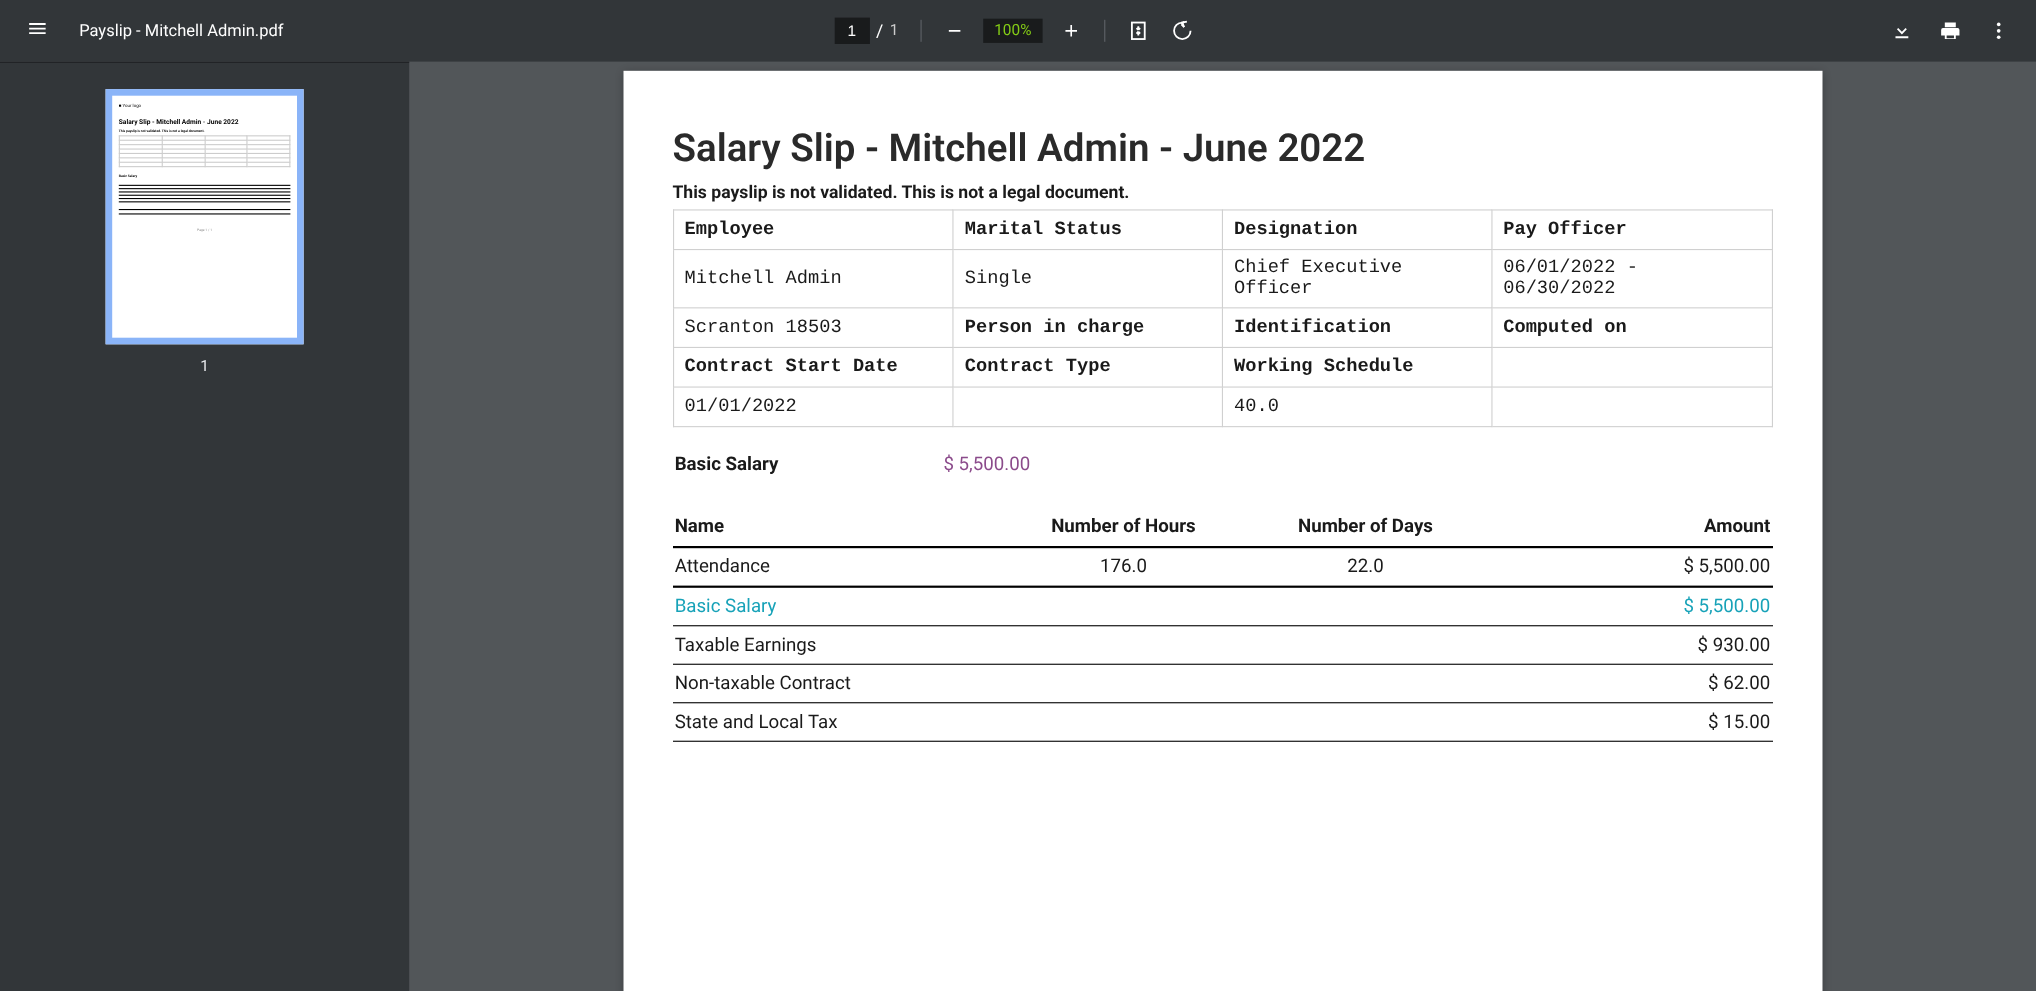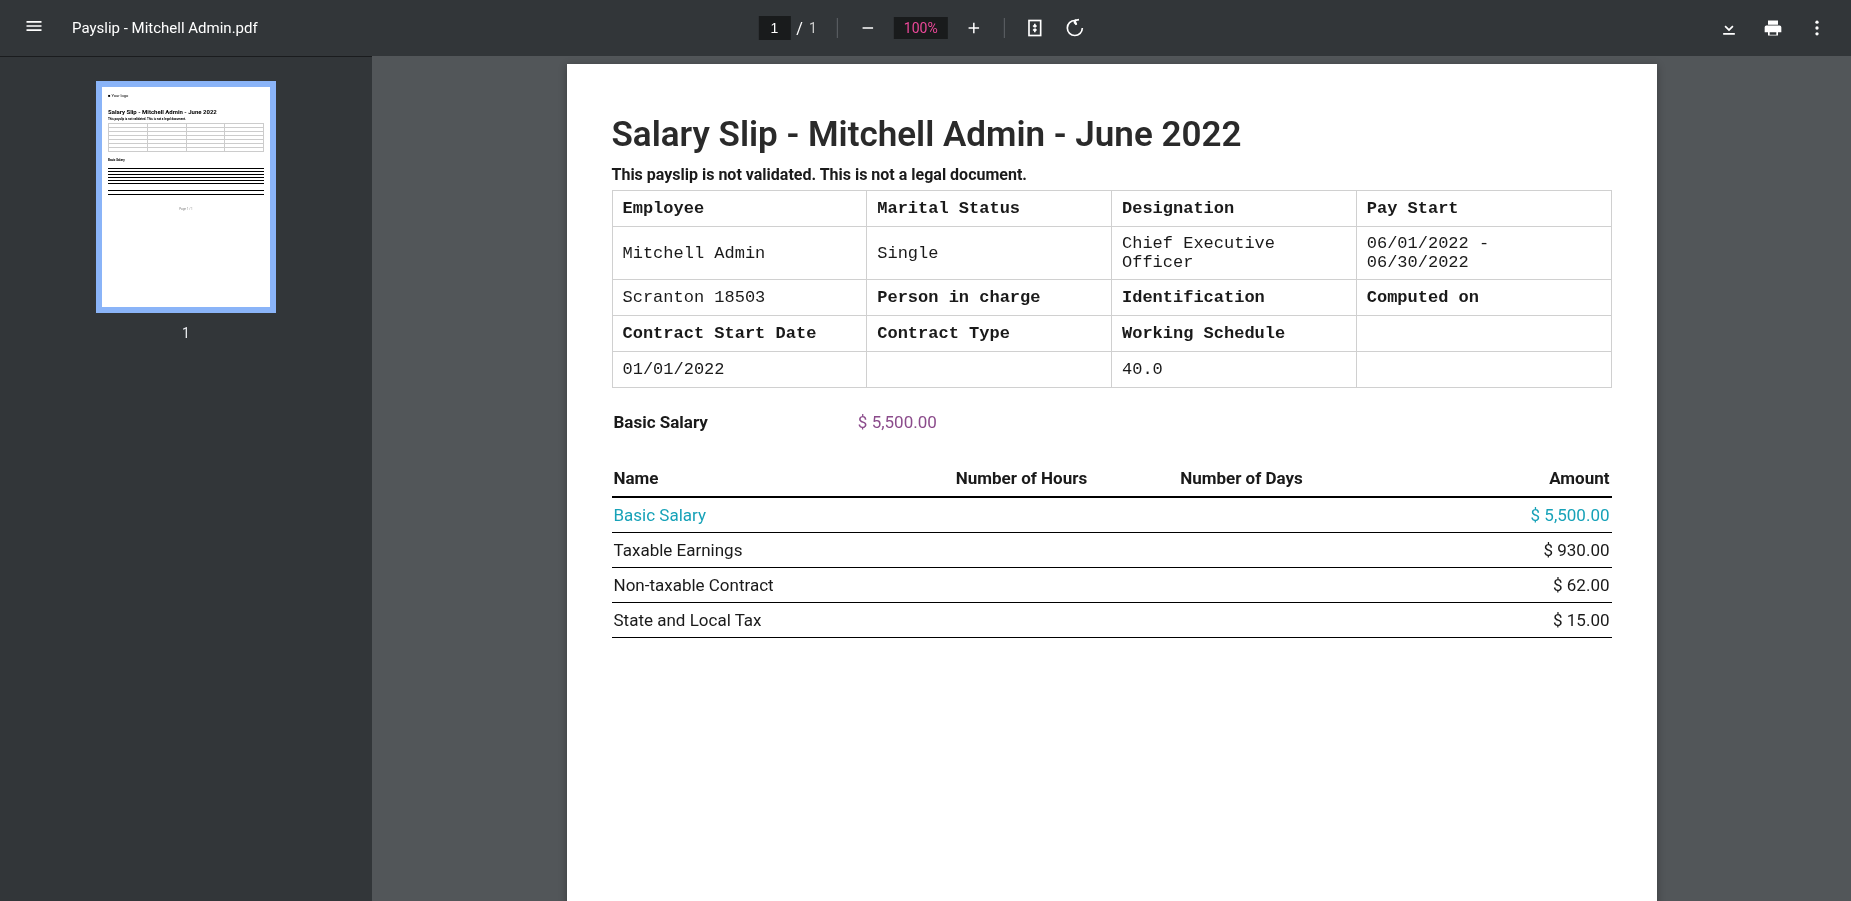--- a/index.html
+++ b/index.html
@@ -66,21 +66,21 @@
     height: 36px;
     display: flex;
     align-items: center;
     justify-content: center;
     cursor: pointer;
     color: #fff;
     border-radius: 2px;
   }
   .zoom-level {
     background: #191b1c;
-    color: #ec4899;
+    color: #84cc16;
     font-size: 14px;
     padding: 3px 10px;
     margin: 0 4px;
   }
   .toolbar-right {
     margin-left: auto;
     display: flex;
     align-items: center;
     gap: 8px;
   }
@@ -344,21 +344,21 @@
             <col style="width:25.5%">
             <col style="width:24.5%">
             <col style="width:24.5%">
             <col style="width:25.5%">
           </colgroup>
         <tbody>
             <tr>
           <td class="hdr">Employee</td>
           <td class="hdr">Marital Status</td>
           <td class="hdr">Designation</td>
-          <td class="hdr">Pay Start</td>
+          <td class="hdr">Pay Officer</td>
         </tr>
         <tr>
           <td>Mitchell Admin</td>
           <td>Single</td>
           <td>Chief Executive Officer</td>
           <td>06/01/2022 - 06/30/2022</td>
         </tr>
         <tr>
           <td>Scranton 18503</td>
           <td class="hdr">Person in charge</td>
@@ -394,20 +394,26 @@
           </colgroup>
         <thead>
           <tr>
             <th>Name</th>
             <th class="center">Number of Hours</th>
             <th class="center">Number of Days</th>
             <th class="right">Amount</th>
           </tr>
         </thead>
         <tbody>
+          <tr class="thick">
+            <td>Attendance</td>
+            <td class="center">176.0</td>
+            <td class="center">22.0</td>
+            <td class="right">$ 5,500.00</td>
+          </tr>
           <tr class="teal">
             <td>Basic Salary</td>
             <td class="center"></td>
             <td class="center"></td>
             <td class="right">$ 5,500.00</td>
           </tr>
           <tr>
             <td>Taxable Earnings</td>
             <td class="center"></td>
             <td class="center"></td>

